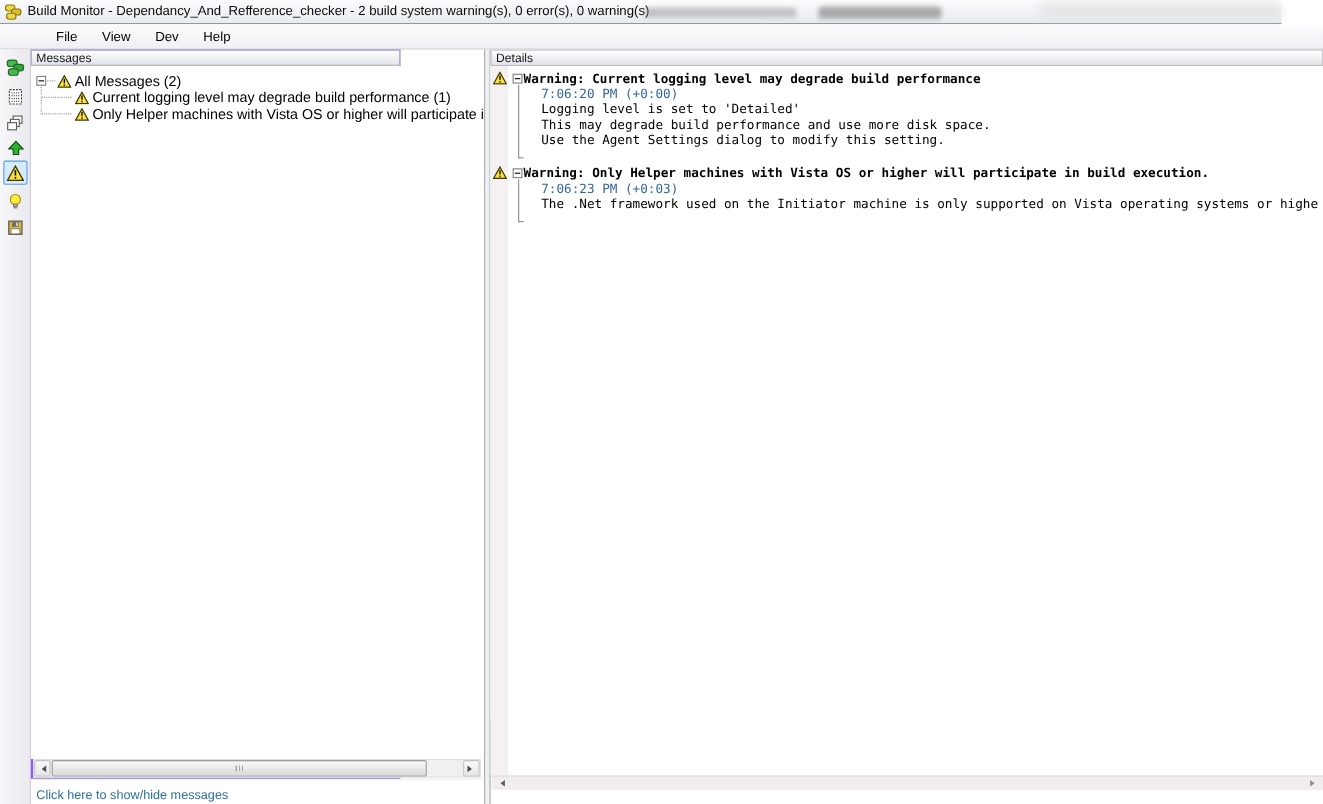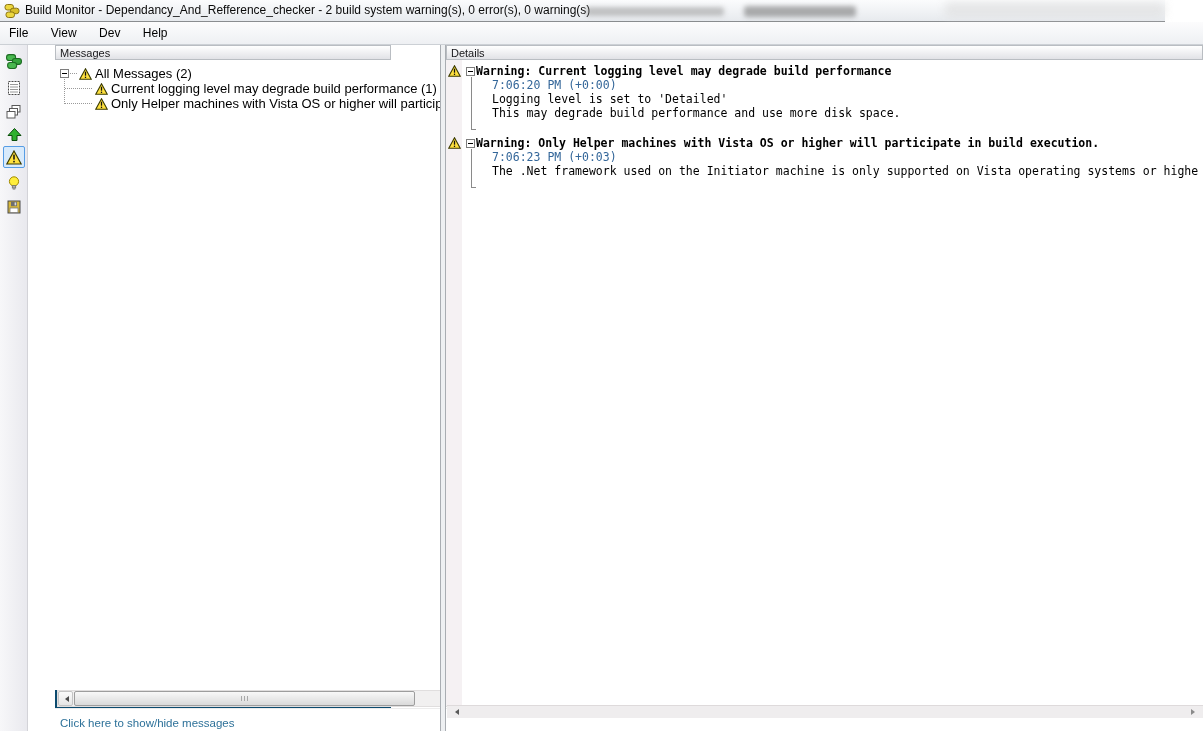--- a/index.html
+++ b/index.html
@@ -11,34 +11,34 @@
     background:linear-gradient(#fbfcfd,#e7eaee); border-bottom:1px solid #8a8d90; }
   .title-icon { position:absolute; left:4px; top:3px; width:16px; height:16px; }
   .title-text { position:absolute; left:25px; top:0; height:22px; line-height:21px; font-size:12px; color:#0a0a0a; white-space:nowrap; }
   .blur-blob { position:absolute; border-radius:3px; filter:blur(2.5px); }
   .blob1 { left:586px; top:7px; width:138px; height:9px; background:#8f8f8f; opacity:.5; }
   .blob2 { left:744px; top:6px; width:112px; height:11px; background:#6e6e6e; opacity:.55; }
   .blob3 { left:945px; top:2px; width:220px; height:15px; background:#dcdcdc; opacity:.6; filter:blur(5px); }
 
   
   .menubar { position:absolute; left:0; top:22px; width:1203px; height:23px;
-    background:linear-gradient(#fcfcfd,#eef0f3); border-bottom:1px solid #ccd0d5; }
+    background:linear-gradient(#fcfcfd,#eef0f3); border-bottom:1px solid #ccd0d5;padding-left:42px; }
   .menu-item { display:inline-block; padding:4px 9px 0 9px; height:23px; font-size:12px; color:#000; cursor:default; }
 
   
   .toolstrip { position:absolute; left:0; top:45px; width:28px; height:686px;
     background:linear-gradient(to right,#f7f7f9,#e9e9ee); border-right:1px solid #d3d3d8; }
   .tbtn { position:absolute; left:3px; width:22px; height:22px; display:flex; align-items:center; justify-content:center; }
   .tbtn.selected { border:1px solid #569de5; background:#d8eafb; border-radius:2px; }
 
   
   .panel-header { height:15px; background:linear-gradient(#ffffff,#e1e2e6); border:1px solid #b9bdc2;
     font-size:11px; color:#17171a; padding:1px 0 0 4px; line-height:12px; }
 
-  .messages-panel { position:absolute; left:28px; top:45px; width:336px; height:686px; background:#0c4a6e;margin-left:27px; }
+  .messages-panel { position:absolute; left:28px; top:45px; width:336px; height:686px; background:#8b5cf6; }
   .splitter { position:absolute; left:440px; top:45px; width:6px; height:686px;
     background:#eef0f2; border-left:1px solid #a9adb2; border-right:1px solid #a9adb2; cursor:col-resize; }
   .details-panel { position:absolute; left:446px; top:45px; width:757px; height:608px; background:#fff; }
 
   
   .tree { position:absolute; left:0; top:15px; width:412px; height:630px; background:#fff; overflow:hidden; }
   .trow { position:absolute; height:15px; display:flex; align-items:center; white-space:nowrap; font-size:13px; color:#000; }
   .trow-root   { left:5px;  top:6px; }
   .trow-child1 { left:39px; top:21px; }
   .trow-child2 { left:39px; top:36px; }
@@ -235,20 +235,21 @@
         <rect x="7.2" y="10.8" width="1.6" height="1.7" fill="#111"></rect>
       </svg>
       <div class="entry-header">
         <span class="d-expander"></span>
         <span class="entry-title">Warning: Current logging level may degrade build performance</span>
       </div>
       <div class="entry-body">
         <div class="ts">7:06:20 PM (+0:00)</div>
         <div class="dline">Logging level is set to 'Detailed'</div>
         <div class="dline">This may degrade build performance and use more disk space.</div>
+        <div class="dline">Use the Agent Settings dialog to modify this setting.</div>
       </div>
     </div>
 
     <div class="entry">
       <svg class="gutter-warn" viewBox="0 0 16 15">
         <path d="M8 1 L15.2 14 H0.8 Z" fill="#ffe13e" stroke="#3a3a00" stroke-width="1.4"></path>
         <rect x="7.2" y="4.6" width="1.6" height="5" fill="#111"></rect>
         <rect x="7.2" y="10.8" width="1.6" height="1.7" fill="#111"></rect>
       </svg>
       <div class="entry-header">

